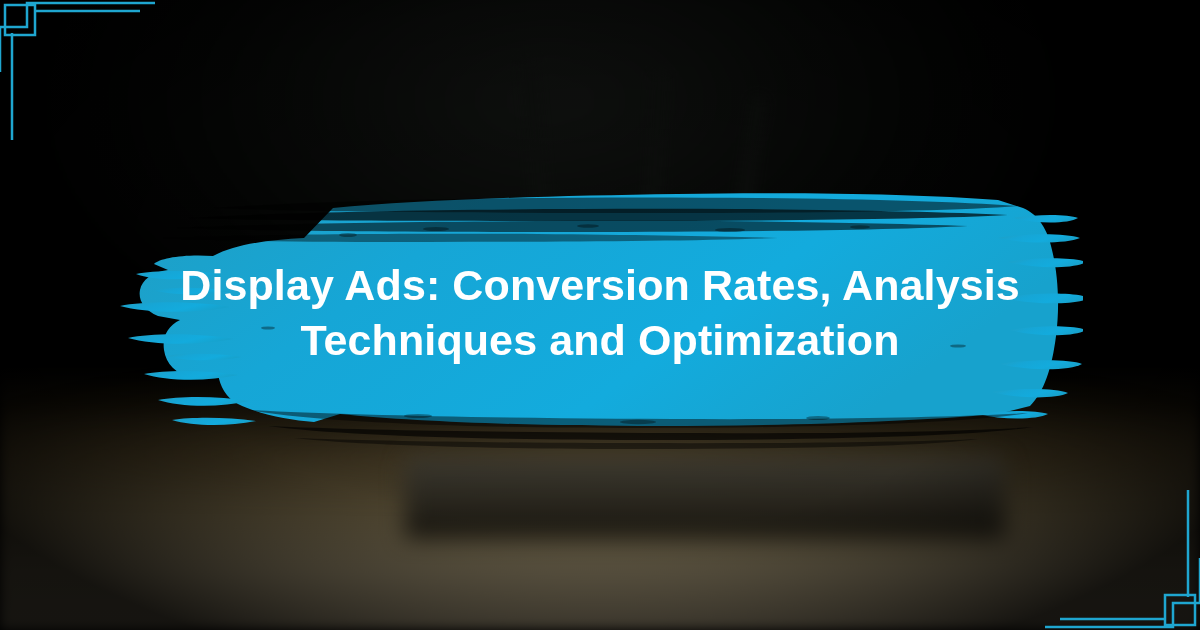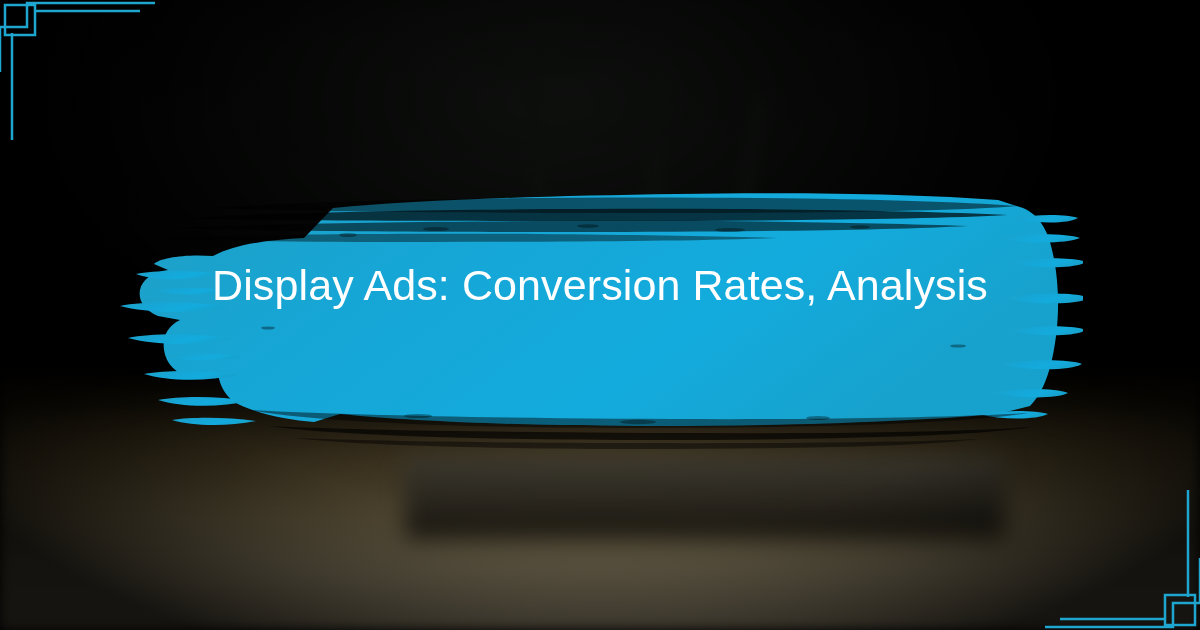--- a/index.html
+++ b/index.html
@@ -114,21 +114,21 @@
     left: 150px;
     top: 258px;
     width: 900px;
     text-align: center;
   }
   .title {
     margin: 0;
     color: #ffffff;
     font-size: 43px;
     line-height: 55px;
-    font-weight: 400;
+    font-weight: 700;
     letter-spacing: 0.1px;
     font-family: "Liberation Sans", sans-serif;
   }
 </style>
 </head>
 <body>
 
 <div id="stage">
 
   <div class="bg-layer">
@@ -253,16 +253,17 @@
         <ellipse cx="700" cy="240" rx="12" ry="2"></ellipse>
         <ellipse cx="150" cy="150" rx="7" ry="1.6"></ellipse>
         <ellipse cx="840" cy="168" rx="8" ry="1.6"></ellipse>
       </g>
     </svg>
   </div>
 
   <div class="title-wrap">
     <h1 class="title">
       <span>Display Ads: Conversion Rates, Analysis</span><br>
+      <span>Techniques and Optimization</span>
     </h1>
   </div>
 
 </div>
 
 </body></html>

